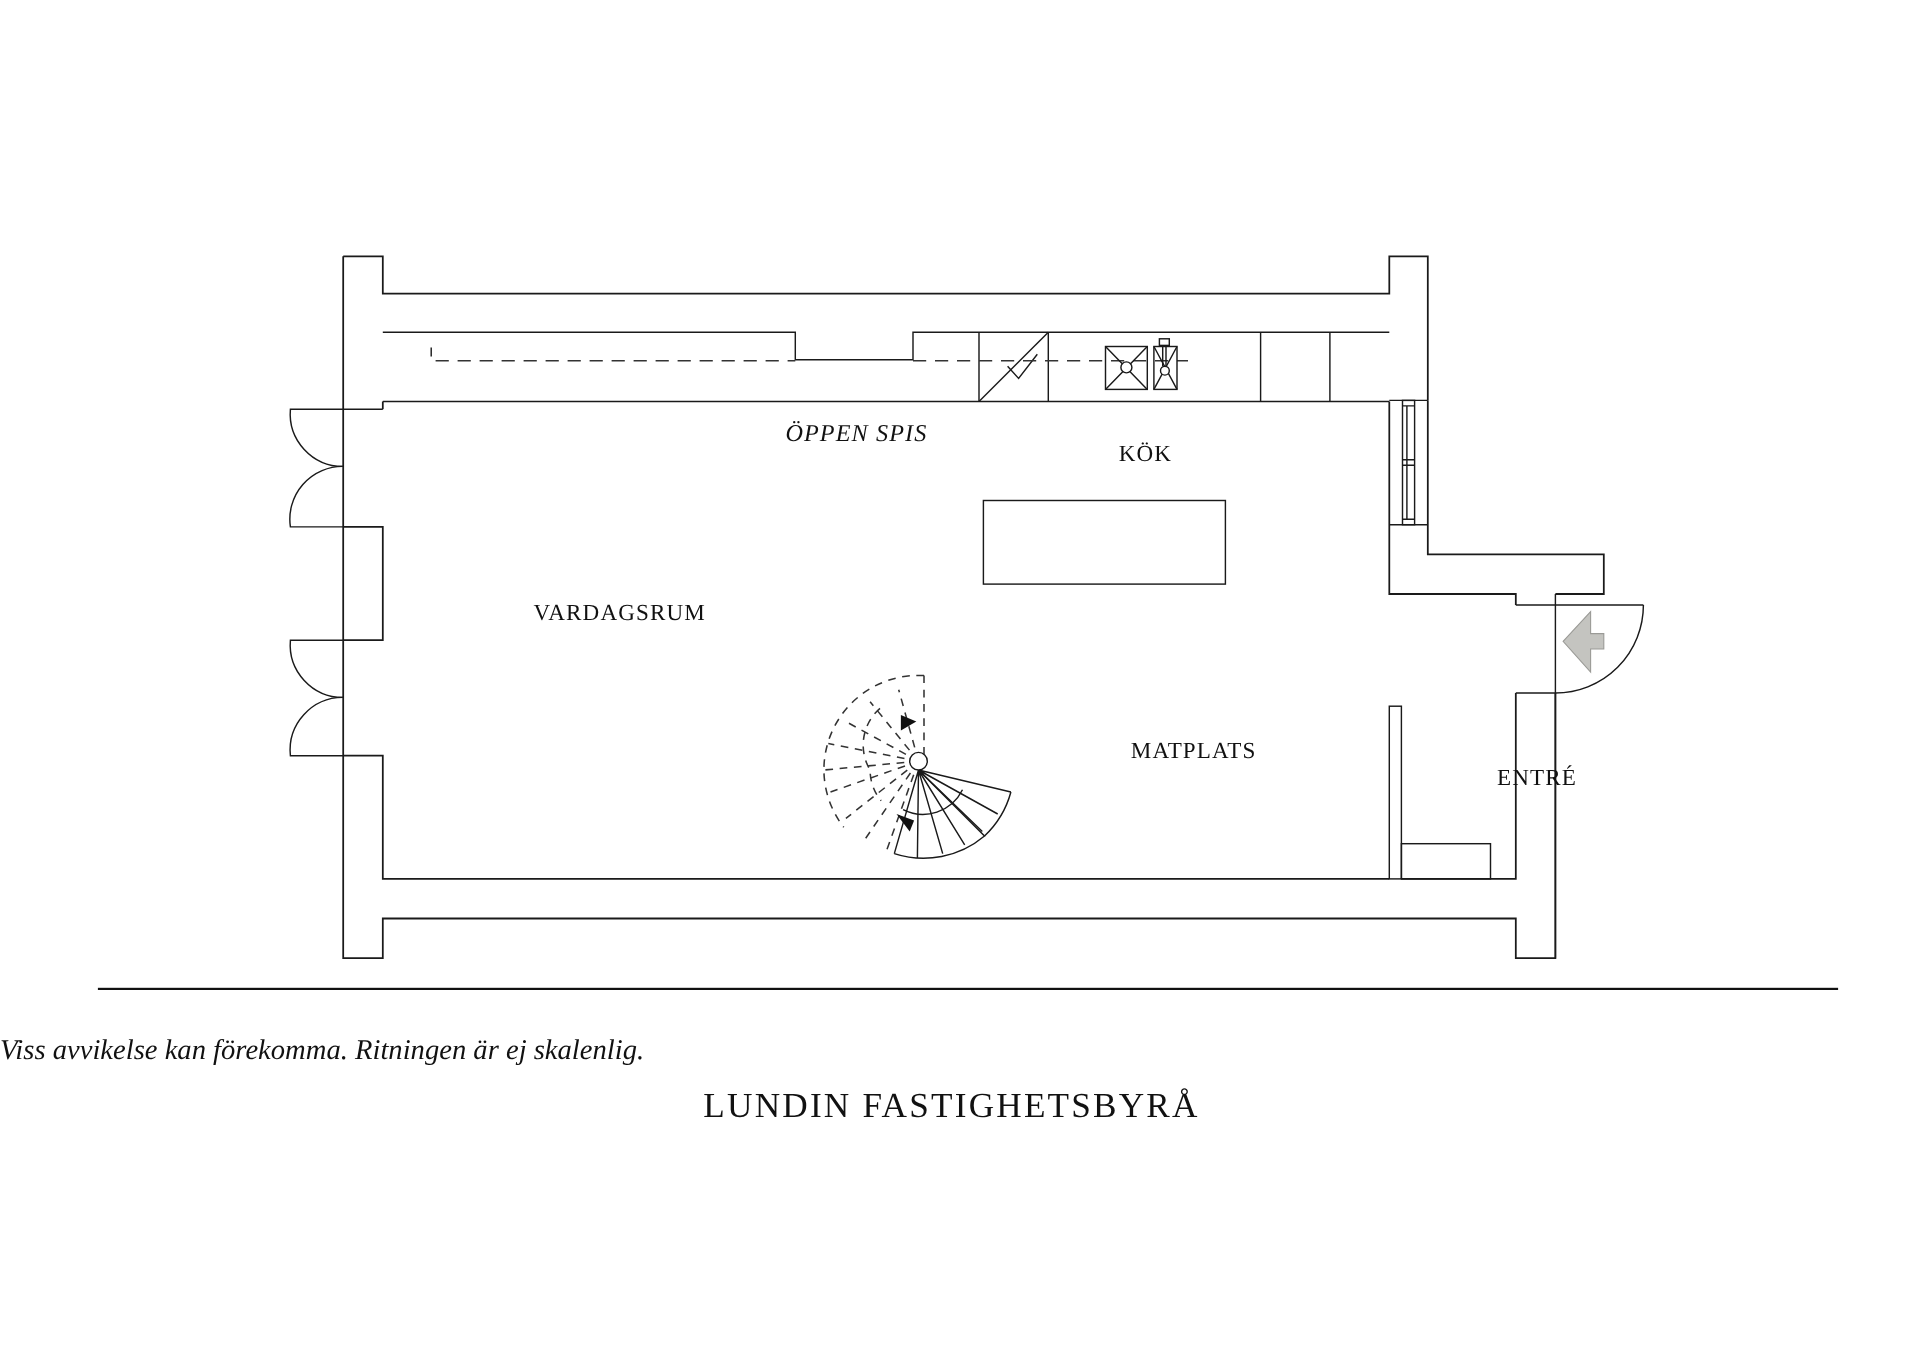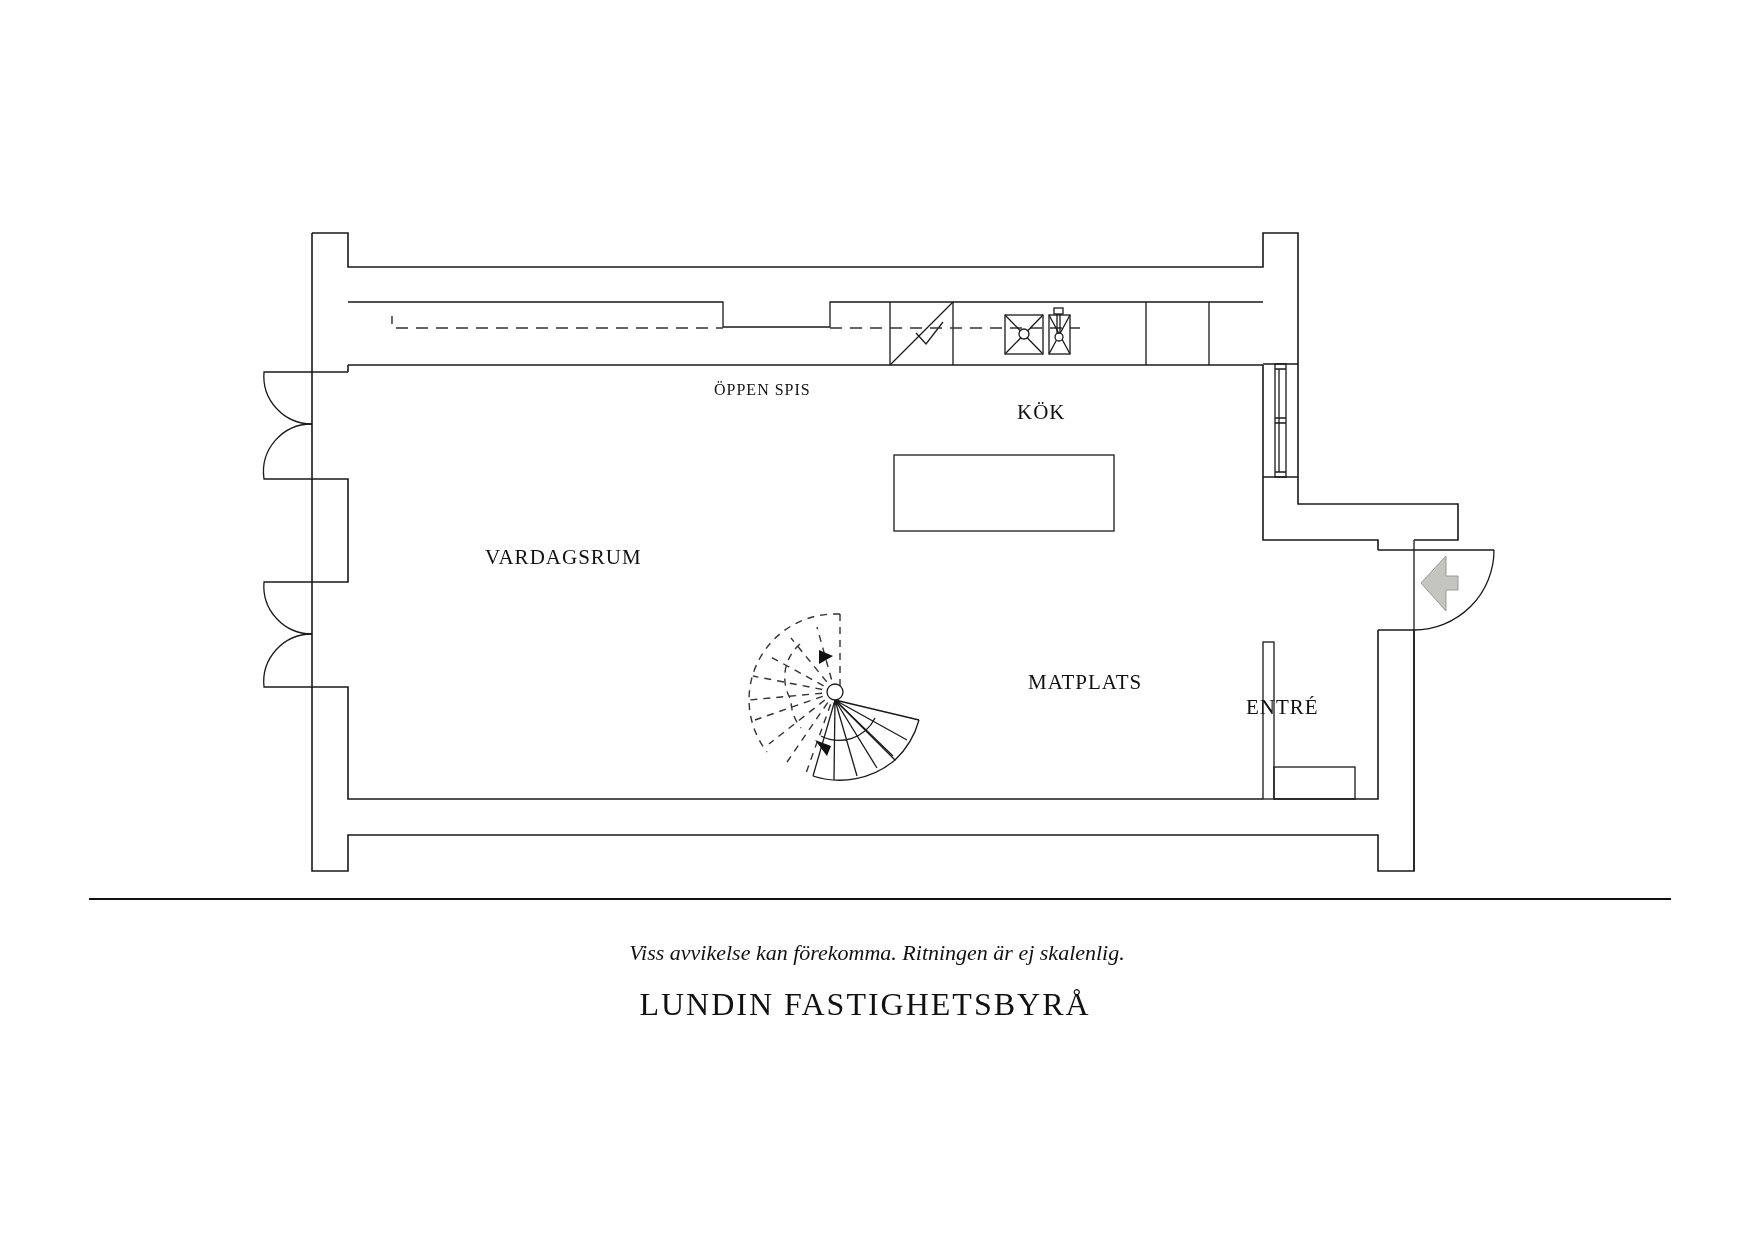--- a/index.html
+++ b/index.html
@@ -3,23 +3,23 @@
 <meta charset="utf-8">
 <style>
   html, body { margin:0; padding:0; background:#ffffff; }
   body { width:1754px; height:1240px; position:relative; overflow:hidden; font-family:"Liberation Serif", "DejaVu Serif", serif; color:#111; }
   #plan { position:absolute; left:0; top:0; }
   .wall { fill:none; stroke:#1a1a1a; stroke-width:1.6; }
   .thin { fill:none; stroke:#1a1a1a; stroke-width:1.3; }
   .dash { fill:none; stroke:#333; stroke-width:1.4; stroke-dasharray:12 8; }
   .label { position:absolute; white-space:nowrap; color:#111; letter-spacing:1px; }
   .room-label { font-size:21px; }
-  .small-label { font-size:16px; }
+  .small-label { font-size:22px;font-style:italic; }
   .ground-line { position:absolute; left:89px; top:898px; width:1582px; height:2px; background:#111; }
-  .disclaimer { position:absolute; left:0; width:1754px; top:940px; text-align:center; font-style:italic; font-size:22px; }
+  .disclaimer { position:absolute; left:0; width:1754px; top:940px; text-align:left; font-style:italic; font-size:26px; }
   .brand { position:absolute; left:0; width:1730px; top:986px; text-align:center; font-size:32px; letter-spacing:2px; }
 </style>
 </head>
 <body>
 
 <svg id="plan" width="1754" height="1240" viewBox="0 0 1754 1240" xmlns="http://www.w3.org/2000/svg">
 
   <g>
 
     <path class="wall" d="M312 233 H348 V267 H1263 V233 H1298 V364"></path>
@@ -106,17 +106,17 @@
     <circle cx="0" cy="-8" r="8" fill="#fff" stroke="#1a1a1a" stroke-width="1.3"></circle>
     <path d="M-2 -44 L-16 -50 L-16 -36 Z" fill="#111"></path>
     <path d="M-4 46 L-20 40 L-8 56 Z" fill="#111"></path>
   </g>
 </svg>
 
 <div class="label small-label" style="left:714px;top:381px;">ÖPPEN SPIS</div>
 <div class="label room-label" style="left:1017px;top:400px;">KÖK</div>
 <div class="label room-label" style="left:469px;top:545px;margin-left:16px;">VARDAGSRUM</div>
 <div class="label room-label" style="left:1028px;top:670px;">MATPLATS</div>
-<div class="label room-label" style="left:1246px;top:695px;">ENTRÉ</div>
+<div class="label room-label" style="left:1361px;top:695px;">ENTRÉ</div>
 
 <div class="ground-line"></div>
 <div class="disclaimer">Viss avvikelse kan förekomma. Ritningen är ej skalenlig.</div>
 <div class="brand">LUNDIN FASTIGHETSBYRÅ</div>
 
 </body></html>

